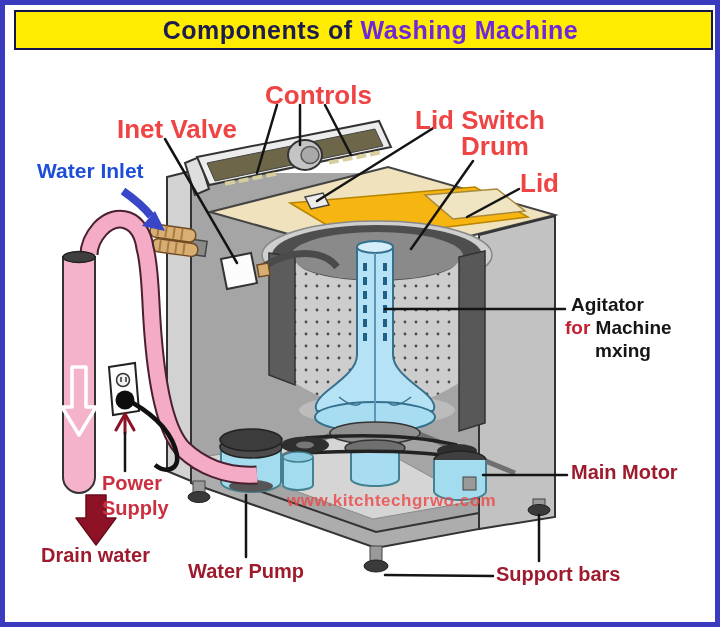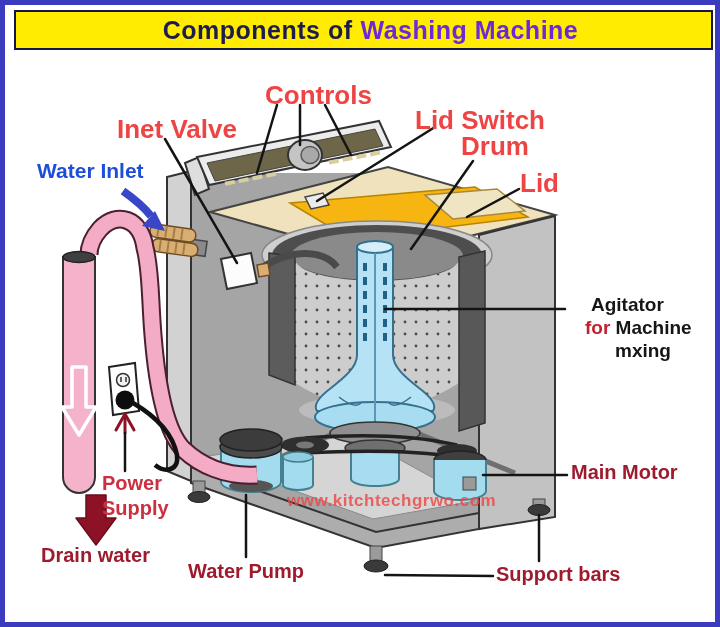--- a/index.html
+++ b/index.html
@@ -22,21 +22,21 @@
   .banner .t1{color:#1c1c4e;margin-right:8px;margin-left:14px;}
   .banner .t2{color:#6d28d9;}
   svg.diagram{position:absolute;left:0;top:0;width:710px;height:617px;}
   .lbl{
     position:absolute;font-weight:bold;white-space:nowrap;line-height:1.05;
   }
   .lbl-black{color:#ef4444;font-size:26px;}
   .lbl-red{color:#1d4ed8;font-size:21px;}
   .lbl-power{color:#cc2f3f;font-size:20px;line-height:25px;}
   .lbl-maroon{color:#9e1b2e;font-size:20px;}
-  .agit{font-size:19px;color:#161616;line-height:23px;margin-left:20px;}
+  .agit{font-size:19px;color:#161616;line-height:23px;}
   .agit .for{color:#c42031;text-align:right;}
   .watermark{
     position:absolute;left:282px;top:486px;
     color:#ef4444;opacity:.8;font-size:17px;font-weight:bold;letter-spacing:.5px;
   }
 </style>
 </head>
 <body>
 
 <div class="page">

